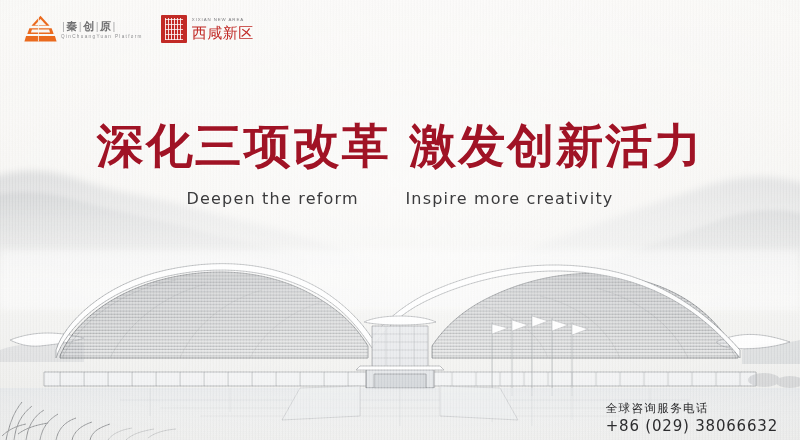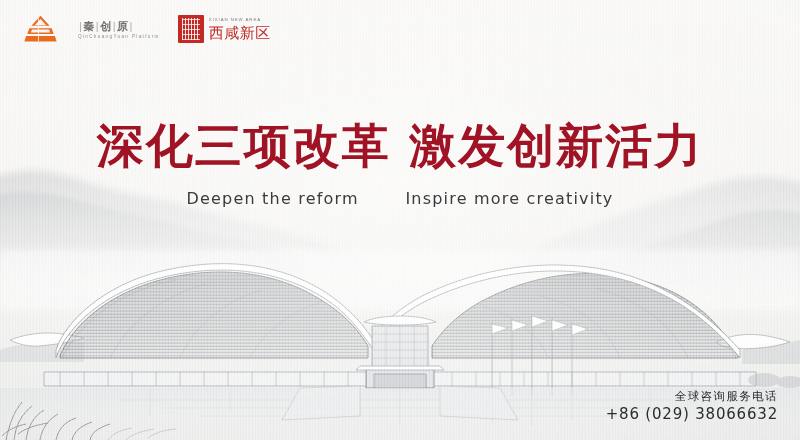--- a/index.html
+++ b/index.html
@@ -59,21 +59,21 @@
     position: absolute;
     top: 14px;
     left: 24px;
     display: flex;
     align-items: center;
     gap: 18px;
     z-index: 10;
   }
   .logo-qcy {
     display: flex;
-    gap: 21px;
+    gap: 4px;
   }
   .qcy-mark {
     width: 33px;
     height: 30px;
     flex: 0 0 auto;
   }
   .qcy-text { display: flex; flex-direction: column; justify-content: center; }
   .qcy-cn {
     font-size: 11px;
     letter-spacing: 0.5px;
@@ -187,22 +187,22 @@
     width: 800px;
     height: 210px;
     z-index: 4;
     pointer-events: none;
   }
 
   
   .contact {
     position: absolute;
     right: 22px;
-    bottom: 16px;
-    text-align: right;
+    bottom: 4px;
+    text-align: left;
     z-index: 11;
     color: #2c2c2e;
   }
   .contact-label {
     font-size: 11.5px;
     letter-spacing: 1.4px;
     line-height: 16px;
     white-space: nowrap;
   }
   .contact-phone {

